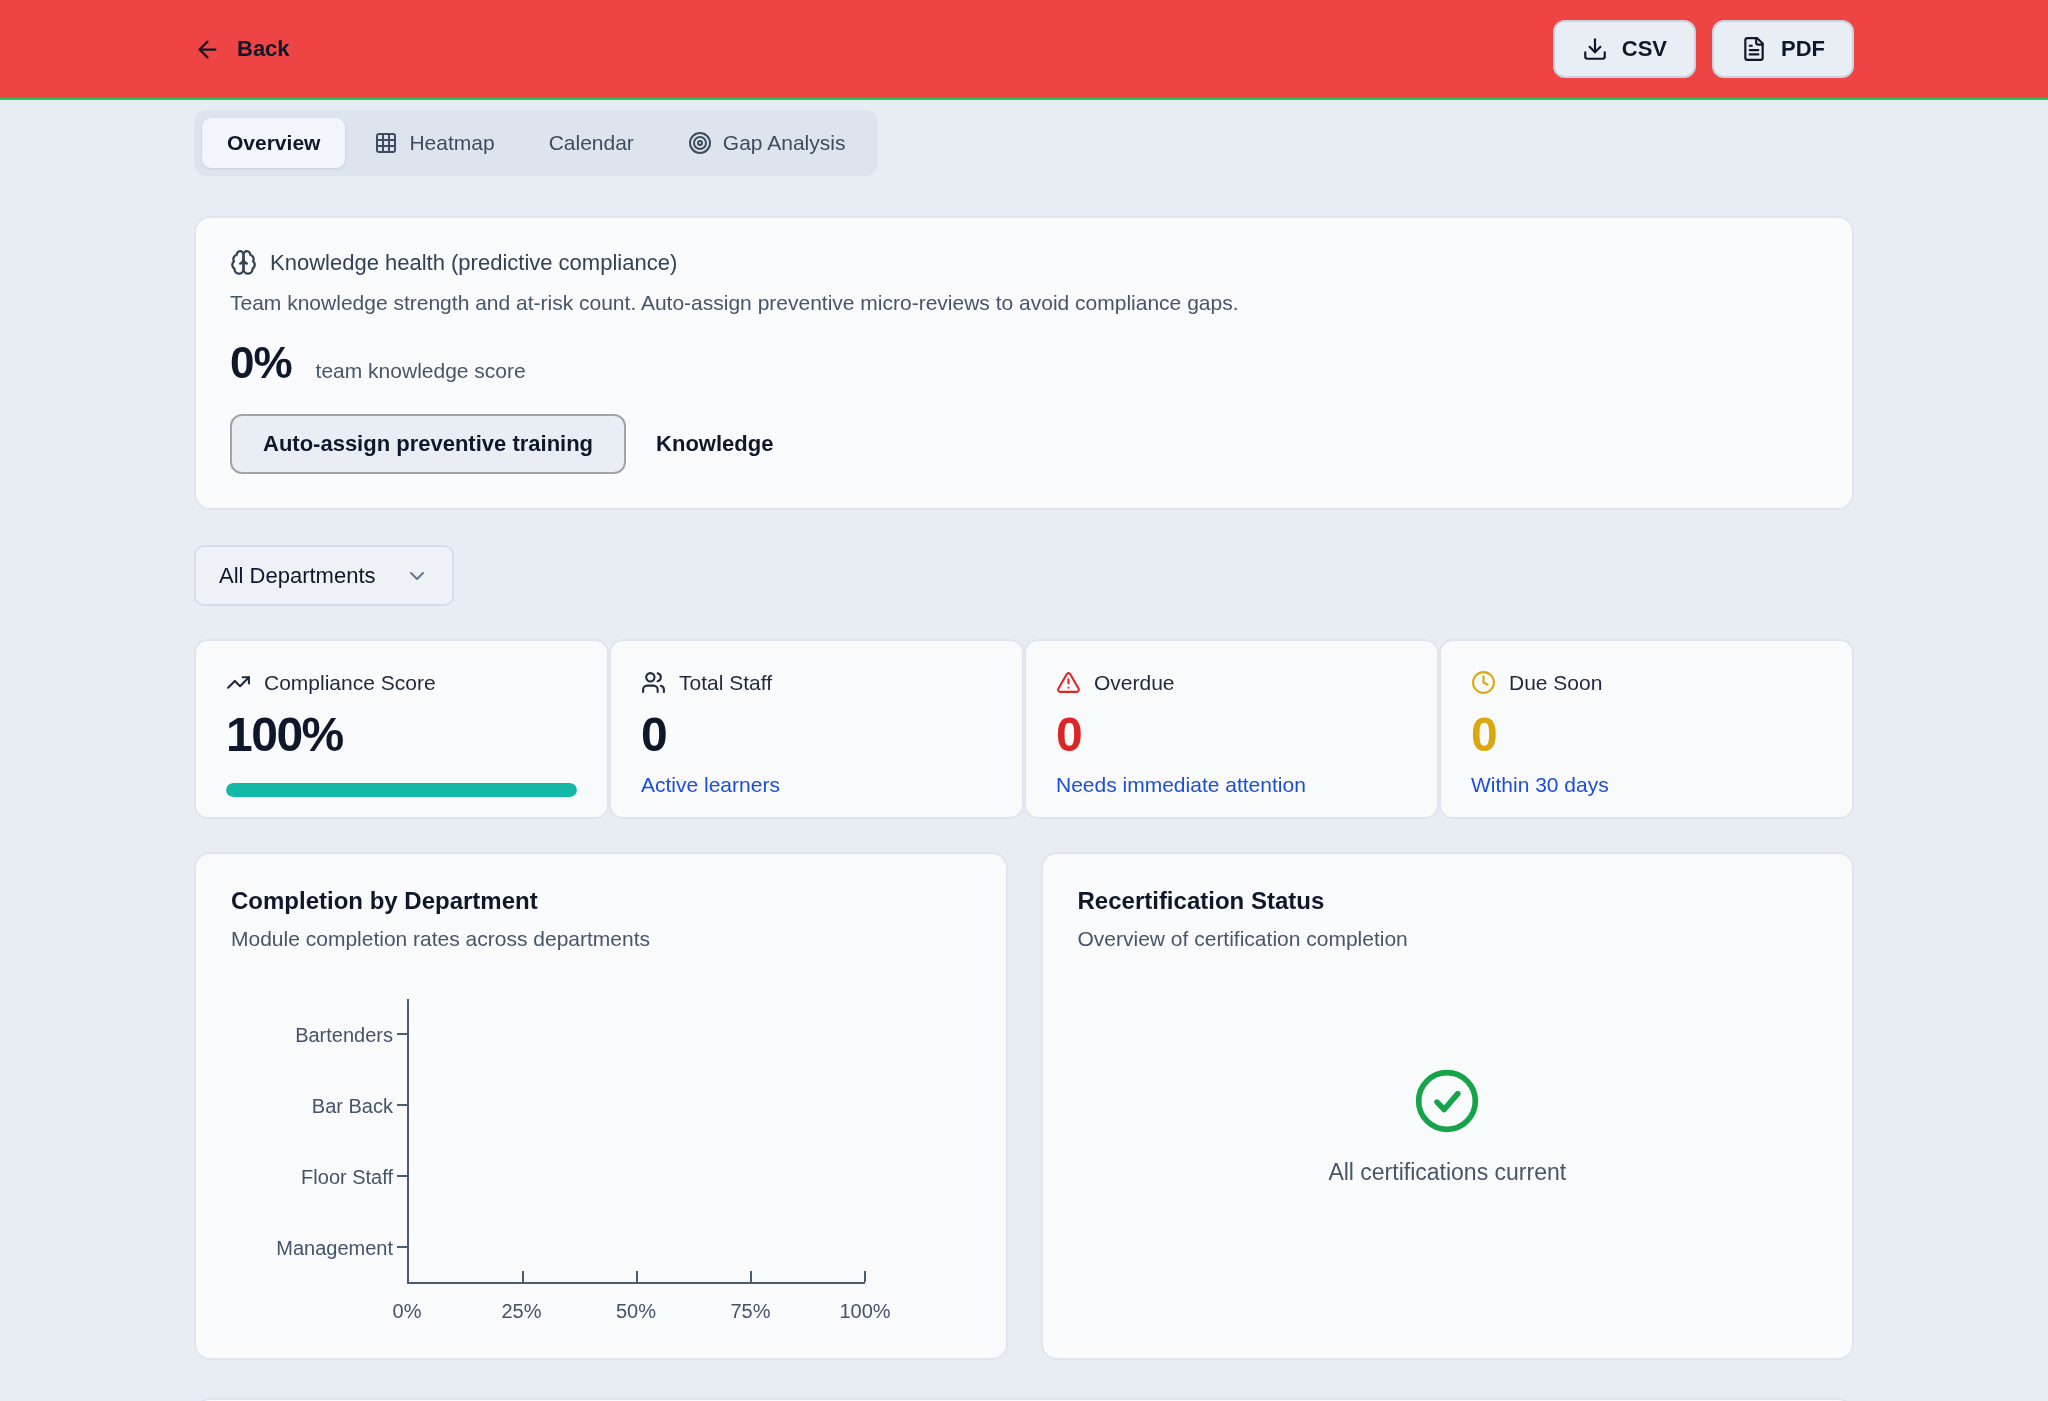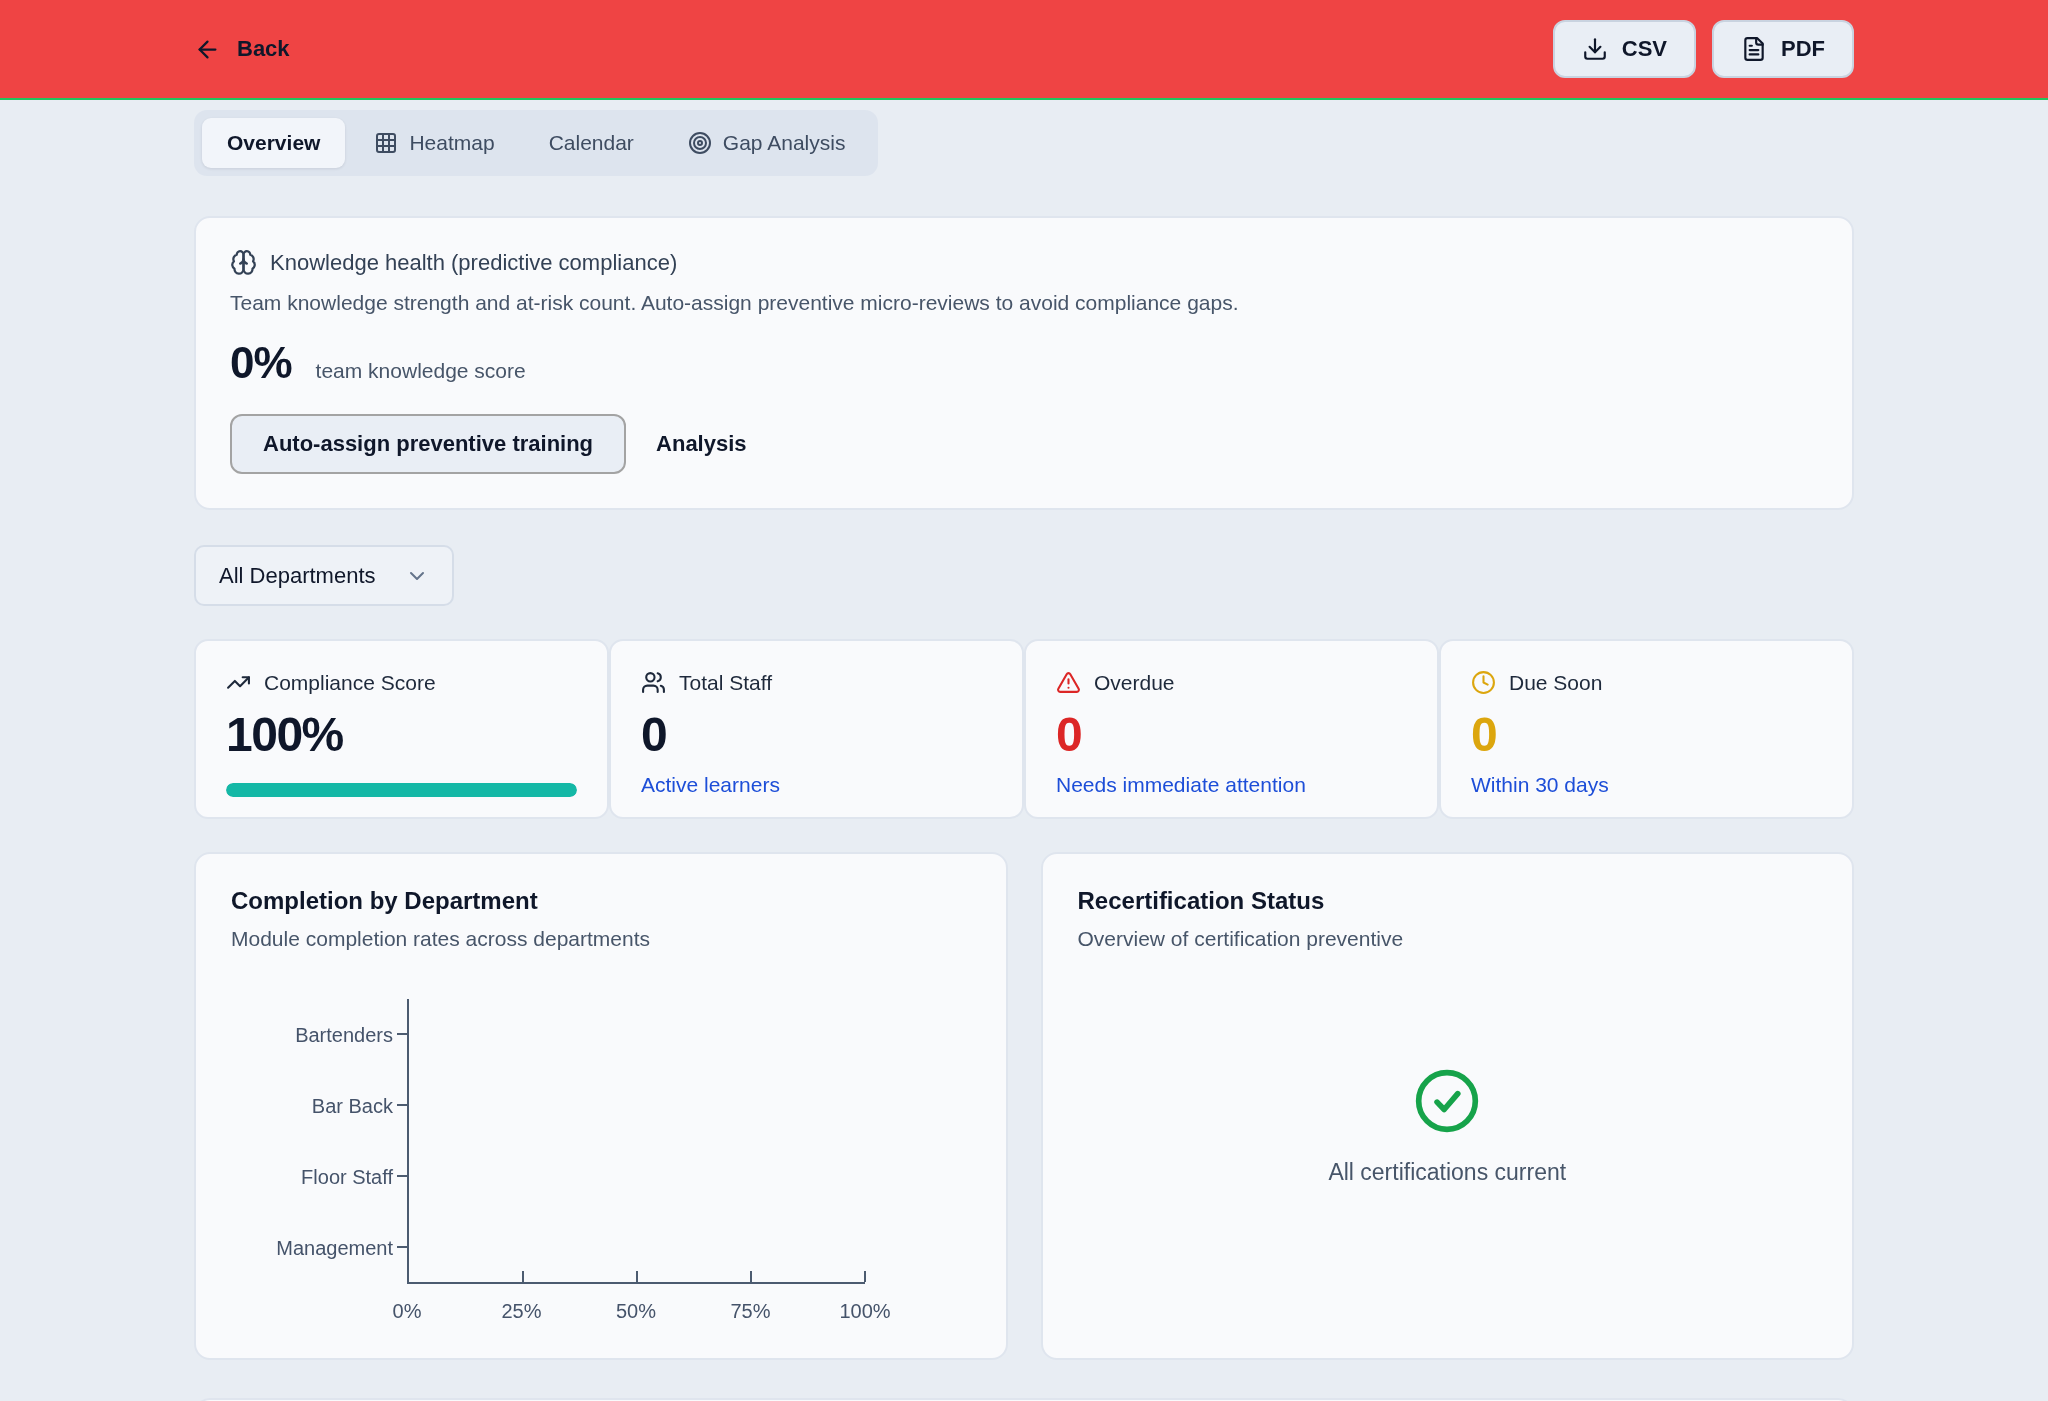--- a/index.html
+++ b/index.html
@@ -193,21 +193,21 @@
         </svg>
       <span>Knowledge health (predictive compliance)</span>
     </div>
     <p class="k-desc">Team knowledge strength and at-risk count. Auto-assign preventive micro-reviews to avoid compliance gaps.</p>
     <div class="k-score">
       <span class="k-score-num">0%</span>
       <span class="k-score-lbl">team knowledge score</span>
     </div>
     <div class="k-actions">
       <button class="btn-outline">Auto-assign preventive training</button>
-      <button class="btn-ghost">Analysis</button>
+      <button class="btn-ghost">Knowledge</button>
     </div>
   </section>
 
   
   <div class="dept-select">
     <span>All Departments</span>
     <svg class="chev" width="24" height="24" viewBox="0 0 24 24" fill="none" stroke="currentColor" stroke-width="2" stroke-linecap="round" stroke-linejoin="round">
         <path d="m6 9 6 6 6-6"></path>
       </svg>
   </div>
@@ -305,21 +305,21 @@
             <div class="x-lab" style="left: 25%;">25%</div>
             <div class="x-lab" style="left: 50%;">50%</div>
             <div class="x-lab" style="left: 75%;">75%</div>
             <div class="x-lab" style="left: 100%;">100%</div>
           </div>
       </div>
     </section>
 
     <section class="card tall-card">
       <h2 class="card-title">Recertification Status</h2>
-      <p class="card-sub">Overview of certification preventive</p>
+      <p class="card-sub">Overview of certification completion</p>
       <div class="recert-body">
         <span style="color: rgb(22, 163, 74);">
           <svg width="68" height="68" viewBox="0 0 24 24" fill="none" stroke="currentColor" stroke-width="2" stroke-linecap="round" stroke-linejoin="round">
               <circle cx="12" cy="12" r="10"></circle>
               <path d="m8.5 12.4 2.5 2.6 4.8-5.6"></path>
             </svg>
         </span>
         <div class="recert-text">All certifications current</div>
       </div>
     </section>

